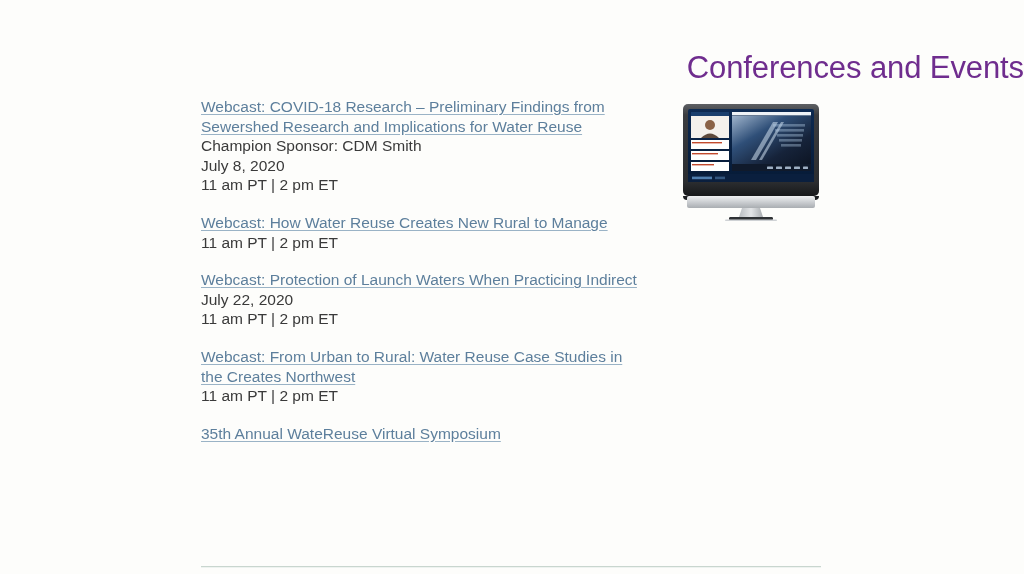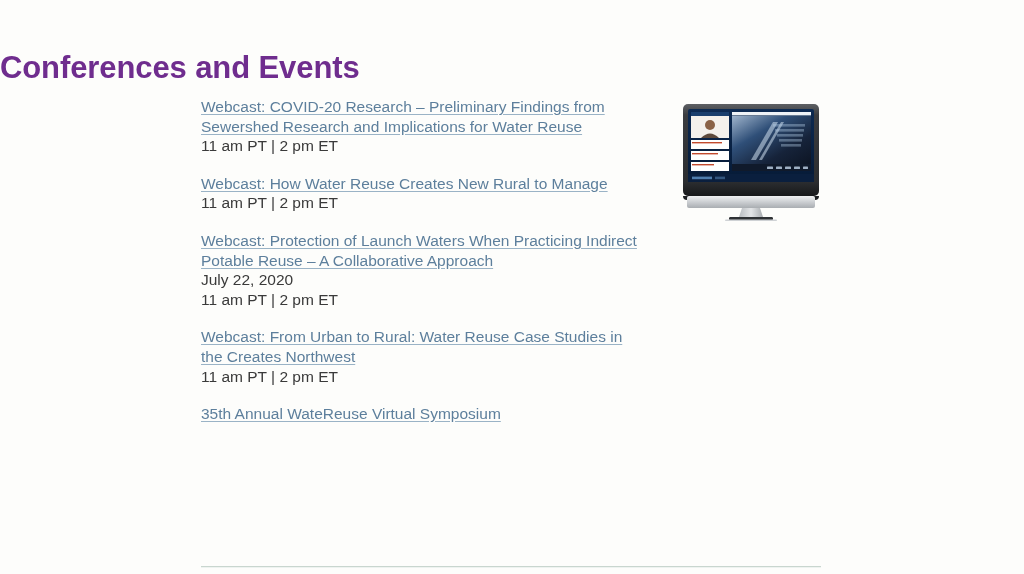--- a/index.html
+++ b/index.html
@@ -22,23 +22,23 @@
     width: 1024px;
     height: 574px;
   }
 
   
   .page-title {
     position: absolute;
     top: 28px;
     left: 0;
     width: 1024px;
-    text-align: left;
+    text-align: right;
     font-size: 31px;
-    font-weight: 700;
+    font-weight: 400;
     letter-spacing: -0.1px;
     color: #6f2d8e;
     line-height: 1.2;
     white-space: nowrap;
   }
 
   
   .events {
     position: absolute;
     top: 97px;
@@ -96,37 +96,38 @@
 <body>
 
 <div class="page">
 
   <h1 class="page-title">Conferences and Events</h1>
 
   <div class="events">
 
     <div class="event-block">
       <a class="event-link">
-        <span>Webcast: COVID-20 Research – Preliminary Findings from</span><br>
+        <span>Webcast: COVID-18 Research – Preliminary Findings from</span><br>
         <span>Sewershed Research and Implications for Water Reuse</span>
       </a>
+      <div class="event-line">Champion Sponsor: CDM Smith</div>
+      <div class="event-line">July 8, 2020</div>
       <div class="event-line">11 am PT | 2 pm ET</div>
     </div>
 
     <div class="event-block">
       <a class="event-link">
         <span>Webcast: How Water Reuse Creates New Rural to Manage</span><br>
       </a>
       <div class="event-line">11 am PT | 2 pm ET</div>
     </div>
 
     <div class="event-block">
       <a class="event-link wide">
         <span>Webcast: Protection of Launch Waters When Practicing Indirect</span><br>
-        <span>Potable Reuse – A Collaborative Approach</span>
       </a>
       <div class="event-line">July 22, 2020</div>
       <div class="event-line">11 am PT | 2 pm ET</div>
     </div>
 
     <div class="event-block">
       <a class="event-link">
         <span>Webcast: From Urban to Rural: Water Reuse Case Studies in</span><br>
         <span>the Creates Northwest</span>
       </a>

